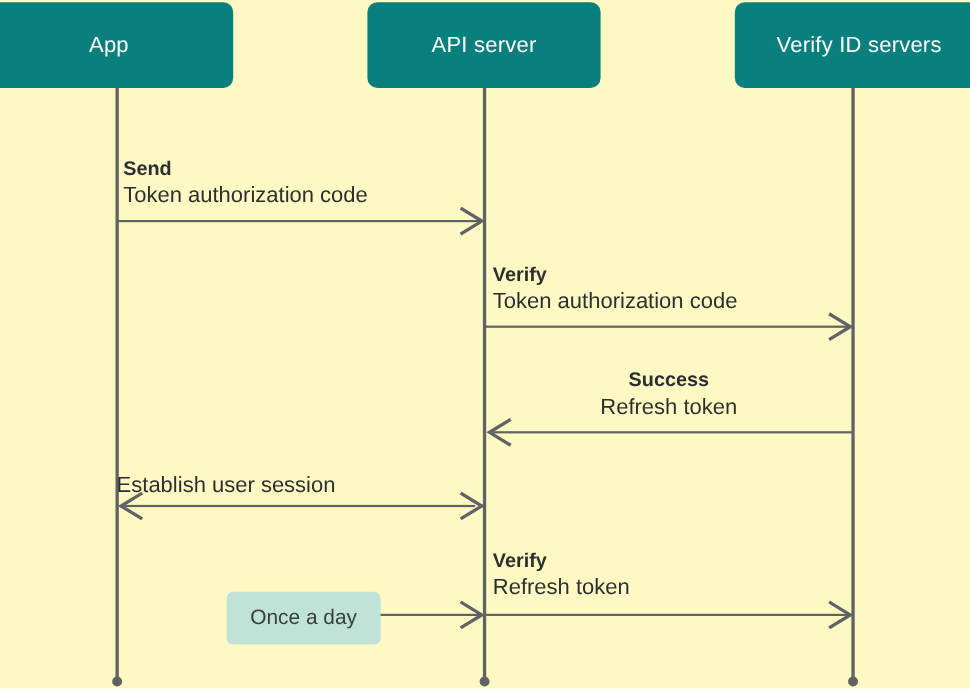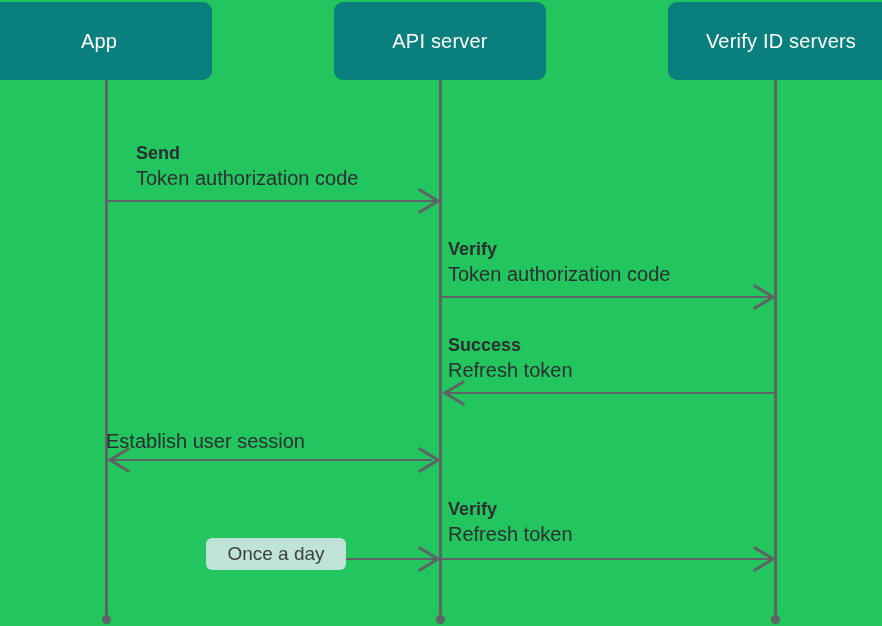--- a/index.html
+++ b/index.html
@@ -9,21 +9,21 @@
   }
   body {
     font-family: "Liberation Sans", sans-serif;
     -webkit-font-smoothing: antialiased;
   }
   #diagram {
     position: relative;
     width: 882px;
     height: 626px;
     overflow: hidden;
-    background: #22c55e;
+    background: #fef9c3;
   }
 
   
   .participant {
     position: absolute;
     top: 2px;
     height: 78px;
     border-radius: 9px;
     background: #0a807e;
     color: #ffffff;
@@ -77,21 +77,21 @@
     font-weight: bold;
     font-size: 18px;
     display: block;
   }
   .msg-label .subtitle {
     font-weight: normal;
     font-size: 20px;
     display: block;
   }
   .align-left  { text-align: left; }
-  .align-right { text-align: left; }
+  .align-right { text-align: center; }
   .align-center{ }
 
   
   .badge {
     position: absolute;
     background: #bfe3d6;
     color: #3a3f41;
     font-size: 19px;
     border-radius: 6px;
     display: flex;
@@ -122,21 +122,21 @@
   <div class="lifeline" style="left:105px;"></div>
   <div class="lifeline-dot" style="left:102px; top:615px;"></div>
 
   <div class="lifeline" style="left:439px;"></div>
   <div class="lifeline-dot" style="left:436px; top:615px;"></div>
 
   <div class="lifeline" style="left:774px;"></div>
   <div class="lifeline-dot" style="left:771px; top:615px;"></div>
 
   <div class="message">
-    <div class="msg-label align-left" style="left:112px; top:142px;margin-left:24px;">
+    <div class="msg-label align-left" style="left:112px; top:142px;">
       <span class="title">Send</span>
       <span class="subtitle">Token authorization code</span>
     </div>
     <div class="msg-line" style="left:106px; top:200px; width:330px;"></div>
     <svg class="arrow-svg" style="left:418px; top:188px;" width="24" height="26">
       <polyline points="2,2 20,13 2,24" fill="none" stroke="#5f6364" stroke-width="3" stroke-linecap="square" stroke-linejoin="miter"></polyline>
     </svg>
   </div>
 
   <div class="message">
@@ -182,17 +182,17 @@
     <div class="msg-line" style="left:440px; top:558px; width:331px;"></div>
     <svg class="arrow-svg" style="left:753px; top:546px;" width="24" height="26">
       <polyline points="2,2 20,13 2,24" fill="none" stroke="#5f6364" stroke-width="3" stroke-linecap="square" stroke-linejoin="miter"></polyline>
     </svg>
   </div>
 
   <div class="msg-line" style="left:345px; top:558px; width:92px;"></div>
   <svg class="arrow-svg" style="left:418px; top:546px;" width="24" height="26">
     <polyline points="2,2 20,13 2,24" fill="none" stroke="#5f6364" stroke-width="3" stroke-linecap="square" stroke-linejoin="miter"></polyline>
   </svg>
-  <div class="badge" style="left:206px; top:538px; width:140px; height:32px;">
+  <div class="badge" style="left:206px; top:538px; width:140px; height:48px;">
     <span>Once a day</span>
   </div>
 
 </div>
 
 </body></html>

